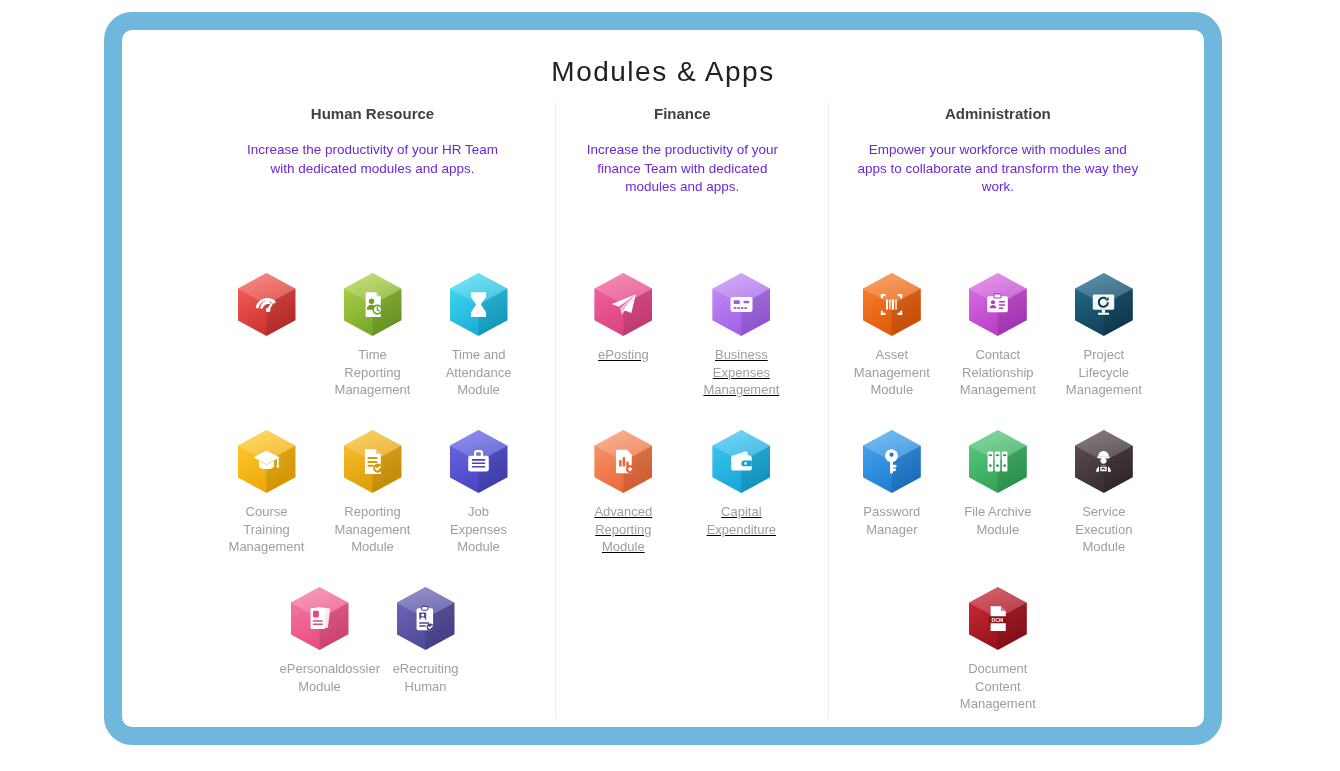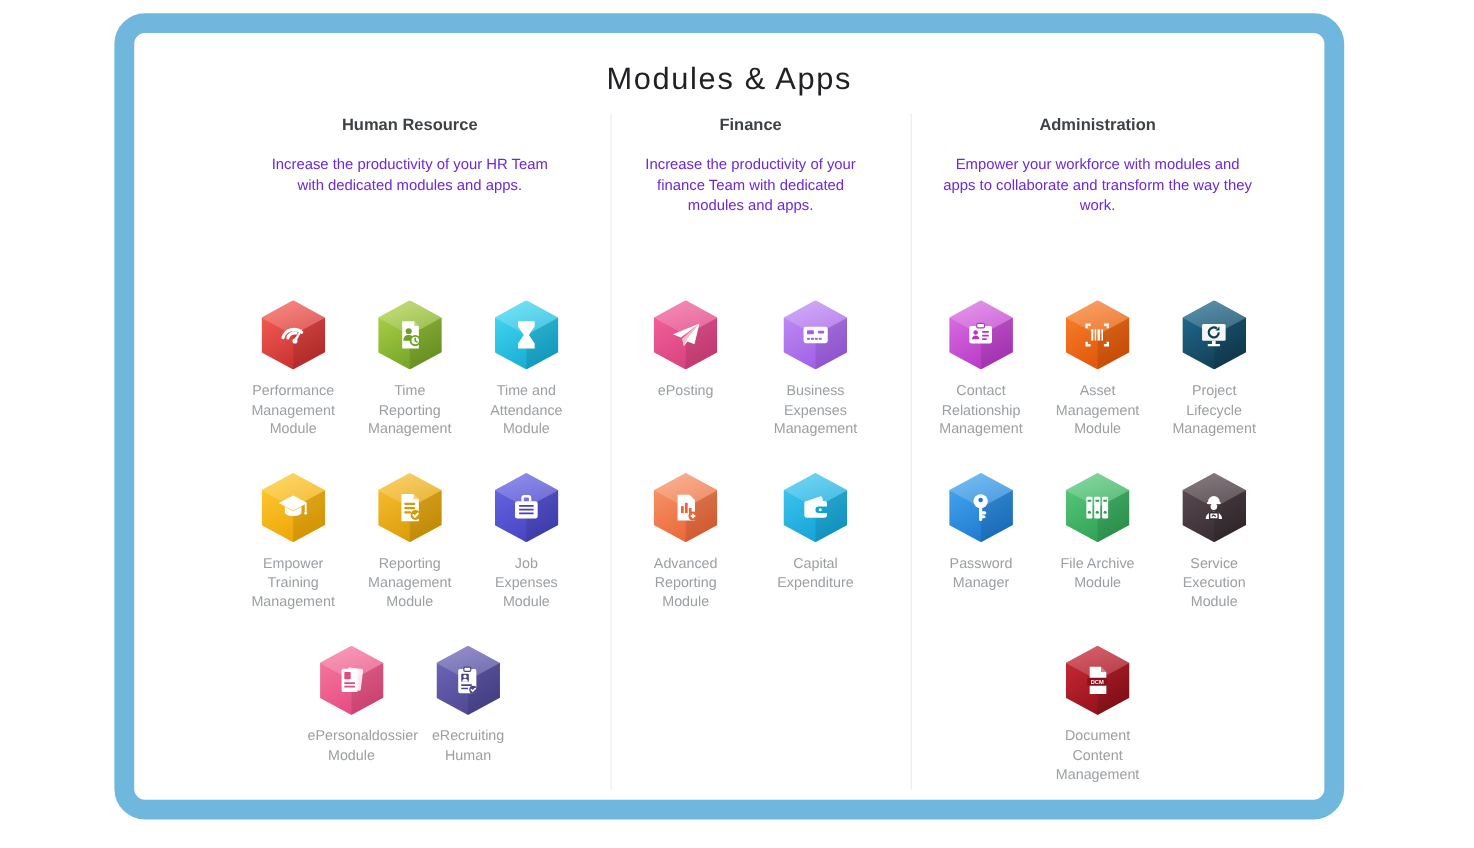--- a/index.html
+++ b/index.html
@@ -26,21 +26,21 @@
   .col-hr .col-desc { max-width:272px; }
   .col-fin .col-desc { max-width:200px; }
   .col-admin .col-desc { max-width:282px; }
 
   .modules { margin:36px auto 0; display:flex; flex-wrap:wrap; justify-content:center; }
   .modules-3 { width:316px; column-gap:2px; }
   .modules-2 { width:230px; column-gap:6px; }
 
   .tile { width:104px; min-height:157px; display:flex; flex-direction:column;
     align-items:center; cursor:pointer; }
-  .modules-2 .tile { width:112px; }
+  .modules-2 .tile { width:112px;text-decoration:underline; }
 
   .hex { position:relative; width:58px; height:63px; flex:0 0 auto;
     clip-path:polygon(50% 0,100% 25%,100% 75%,50% 100%,0 75%,0 25%);
     background:linear-gradient(150deg, var(--c1) 15%, var(--c2) 88%);
     display:flex; align-items:center; justify-content:center; margin-bottom:10px; }
   .hex::before { content:""; position:absolute; inset:0; pointer-events:none;
     clip-path:polygon(50% 0,100% 25%,50% 50%,0 25%);
     background:linear-gradient(to bottom, rgba(255,255,255,.25), rgba(255,255,255,.05)); }
   .hex::after { content:""; position:absolute; inset:0; pointer-events:none;
     clip-path:polygon(100% 25%,100% 75%,50% 100%,50% 50%);
@@ -69,21 +69,20 @@
           <div class="hex" style="--c1: #F25B53; --c2: #C52D2D;">
             <svg viewBox="0 0 24 24">
                 <g fill="none" stroke="#fff" stroke-width="2.1" stroke-linecap="round">
                   <path d="M5.3 13.8a7.6 7.6 0 0 1 12.3-3.6"></path>
                   <path d="M8.5 14a4.5 4.5 0 0 1 5.4-3.3"></path>
                 </g>
                 <path fill="#fff" d="M17.2 8.1l-4.8 7.2 1.6 1.1 4-7.5z"></path>
                 <circle cx="13.2" cy="16" r="1.7" fill="#fff"></circle>
               </svg>
           </div>
-          <div class="tile-label">Performance Management Module</div>
         </div>
 
         <div class="tile">
           <div class="hex" style="--c1: #A9CE45; --c2: #6FA026;">
             <svg viewBox="0 0 24 24">
                 <path fill="#fff" d="M7 3h8l3 3v15H7z"></path>
                 <path fill="var(--c2)" opacity=".45" d="M15 3l3 3h-3z"></path>
                 <circle cx="11.3" cy="9.6" r="2" fill="var(--c2)"></circle>
                 <path fill="var(--c2)" d="M7.8 15.4c0-2 1.6-3.3 3.5-3.3s3.5 1.3 3.5 3.3v.4H7.8z"></path>
                 <circle cx="15.6" cy="15.7" r="3.1" fill="#fff" stroke="var(--c2)" stroke-width="1.2"></circle>
@@ -104,21 +103,21 @@
 
         <div class="tile">
           <div class="hex" style="--c1: #FCC62E; --c2: #ECA304;">
             <svg viewBox="0 0 24 24">
                 <path fill="#fff" d="M12 4L2.5 9 12 14l9.5-5z"></path>
                 <path fill="#fff" d="M6.5 11.4v3.8c0 1.3 2.5 2.3 5.5 2.3s5.5-1 5.5-2.3v-3.8L12 14.3z"></path>
                 <path stroke="#fff" stroke-width="1.2" fill="none" d="M20.3 9.5v5.2"></path>
                 <circle cx="20.3" cy="15.6" r="1" fill="#fff"></circle>
               </svg>
           </div>
-          <div class="tile-label">Empower Training Management</div>
+          <div class="tile-label">Course Training Management</div>
         </div>
 
         <div class="tile">
           <div class="hex" style="--c1: #F6BB2D; --c2: #D79A06;">
             <svg viewBox="0 0 24 24">
                 <path fill="#fff" d="M6.5 3h8L18 6.5V21H6.5z"></path>
                 <path fill="var(--c2)" opacity=".45" d="M14.5 3L18 6.5h-3.5z"></path>
                 <g stroke="var(--c2)" stroke-width="1.4" stroke-linecap="round" fill="none">
                   <path d="M9 9.5h6M9 12.3h6M9 15.1h3.2"></path>
                 </g>
@@ -241,49 +240,49 @@
       </div>
     </div>
 
     <div class="col col-admin">
       <h2 class="col-heading">Administration</h2>
       <p class="col-desc">Empower your workforce with modules and apps to collaborate and transform the way they work.</p>
 
       <div class="modules modules-3">
 
         <div class="tile">
+          <div class="hex" style="--c1: #F67D2A; --c2: #DE5306;">
+            <svg viewBox="0 0 24 24">
+                <g stroke="#fff" stroke-width="1.6" fill="none">
+                  <path d="M5 7.5V5.2h2.6M19 7.5V5.2h-2.6M5 16.5v2.3h2.6M19 16.5v2.3h-2.6"></path>
+                </g>
+                <g fill="#fff">
+                  <rect x="8" y="8.3" width="1.4" height="7.4"></rect>
+                  <rect x="10.3" y="8.3" width="1" height="7.4"></rect>
+                  <rect x="12.2" y="8.3" width="1.7" height="7.4"></rect>
+                  <rect x="14.8" y="8.3" width="1" height="7.4"></rect>
+                </g>
+              </svg>
+          </div>
+          <div class="tile-label">Asset Management Module</div>
+        </div>
+
+        <div class="tile">
           <div class="hex" style="--c1: #D76CE0; --c2: #B436C5;">
             <svg viewBox="0 0 24 24">
                 <rect x="4.5" y="6" width="15" height="11.6" rx="1.2" fill="#fff"></rect>
                 <rect x="9.4" y="4.3" width="5.2" height="3" rx=".9" fill="#fff" stroke="var(--c2)" stroke-width=".8"></rect>
                 <circle cx="8.7" cy="10.4" r="1.5" fill="var(--c2)"></circle>
                 <path fill="var(--c2)" d="M6.3 14.8c0-1.5 1.1-2.4 2.4-2.4s2.4.9 2.4 2.4z"></path>
                 <g stroke="var(--c2)" stroke-width="1.1" fill="none">
                   <path d="M13 10h4.4M13 12.4h4.4M13 14.8h3"></path>
                 </g>
               </svg>
           </div>
           <div class="tile-label">Contact Relationship Management</div>
-        </div>
-
-        <div class="tile">
-          <div class="hex" style="--c1: #F67D2A; --c2: #DE5306;">
-            <svg viewBox="0 0 24 24">
-                <g stroke="#fff" stroke-width="1.6" fill="none">
-                  <path d="M5 7.5V5.2h2.6M19 7.5V5.2h-2.6M5 16.5v2.3h2.6M19 16.5v2.3h-2.6"></path>
-                </g>
-                <g fill="#fff">
-                  <rect x="8" y="8.3" width="1.4" height="7.4"></rect>
-                  <rect x="10.3" y="8.3" width="1" height="7.4"></rect>
-                  <rect x="12.2" y="8.3" width="1.7" height="7.4"></rect>
-                  <rect x="14.8" y="8.3" width="1" height="7.4"></rect>
-                </g>
-              </svg>
-          </div>
-          <div class="tile-label">Asset Management Module</div>
         </div>
 
         <div class="tile">
           <div class="hex" style="--c1: #20678A; --c2: #123C52;">
             <svg viewBox="0 0 24 24">
                 <rect x="4.2" y="4.8" width="15.6" height="11" rx="1" fill="#fff" opacity=".95"></rect>
                 <path fill="#fff" d="M10.8 15.8h2.4v2.2h-2.4z"></path>
                 <path fill="#fff" d="M8 18h8v1.5H8z"></path>
                 <path d="M15.2 10.3a3.3 3.3 0 1 1-1.2-2.5" stroke="var(--c2)" stroke-width="1.5" fill="none"></path>
                 <path fill="var(--c2)" d="M15.7 6.4v2.6h-2.6z"></path>

